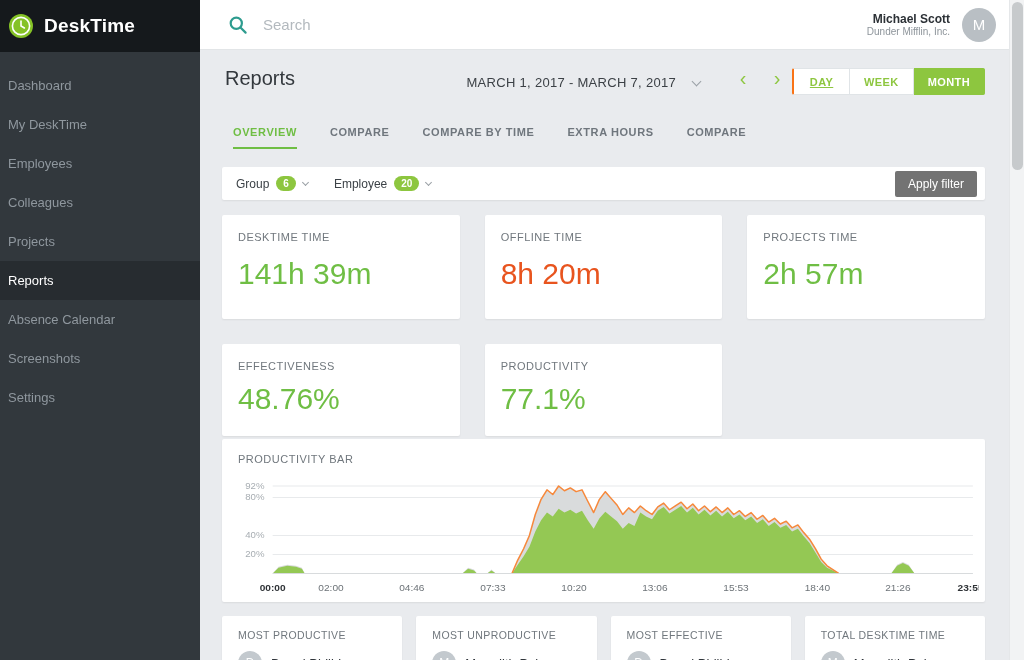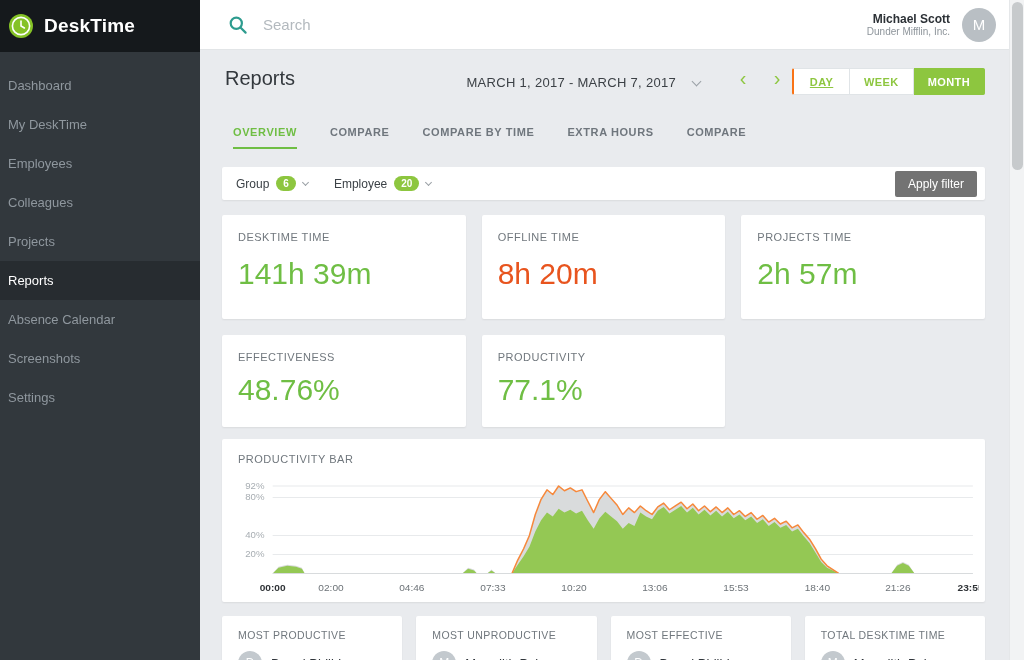--- a/index.html
+++ b/index.html
@@ -44,21 +44,21 @@
   .tab { font-size:11px; font-weight:700; color:#6f767d; letter-spacing:.6px; padding-bottom:9px; cursor:pointer; border-bottom:2px solid transparent; }
   .tab.active { color:#6fbe44; border-bottom-color:#6fbe44; }
 
   .filter-bar { position:absolute; left:22px; top:117px; width:763px; height:33px; background:#fff; border-radius:2px; box-shadow:0 1px 2px rgba(0,0,0,.07); display:flex; align-items:center; padding:0 8px 0 14px; gap:26px; }
   .filter-group { display:flex; align-items:center; gap:7px; cursor:pointer; }
   .filter-label { font-size:12px; color:#3c4247; }
   .badge { background:#8dc63f; color:#fff; font-size:10px; font-weight:700; border-radius:9px; padding:2px 7px; }
   .caret { display:inline-block; width:5px; height:5px; border-right:1.4px solid #9aa0a6; border-bottom:1.4px solid #9aa0a6; transform:rotate(45deg); margin-bottom:3px; }
   .apply-btn { margin-left:auto; background:#737373; color:#fff; border:none; font-size:12px; padding:6px 13px; border-radius:2px; cursor:pointer; font-family:inherit; }
 
-  .stats { position:absolute; left:22px; top:165px; width:763px; display:grid; grid-template-columns:repeat(3,1fr); gap:16px; }
+  .stats { position:absolute; left:22px; top:165px; width:763px; display:grid; grid-template-columns:repeat(3,1fr); gap:25px; }
   .stat-card { background:#fff; border-radius:2px; box-shadow:0 1px 2px rgba(0,0,0,.07); height:104px; padding:16px; }
   .stat-card:nth-child(n+4) { height:92px; }
   .stat-label { font-size:11px; color:#70777d; letter-spacing:.5px; }
   .stat-value { font-size:30px; font-weight:400; margin-top:14px; }
   .stat-card:nth-child(n+4) .stat-value { margin-top:10px; }
 
   .chart-card { position:absolute; left:22px; top:389px; width:763px; height:163px; background:#fff; border-radius:2px; box-shadow:0 1px 2px rgba(0,0,0,.07); }
   .chart-label { position:absolute; left:16px; top:14px; font-size:11px; color:#70777d; letter-spacing:.5px; }
   .chart-svg { position:absolute; left:6px; top:28px; width:751px; height:133px; }
   .chart-svg text { font-family:"Liberation Sans", sans-serif; }

